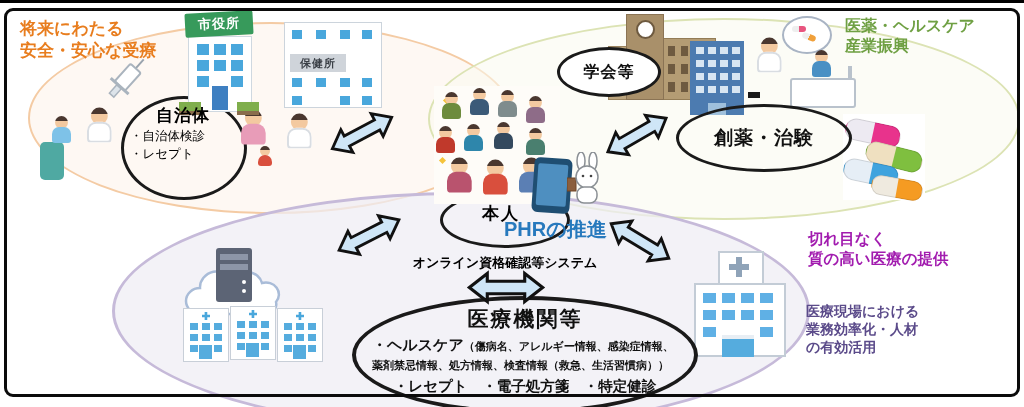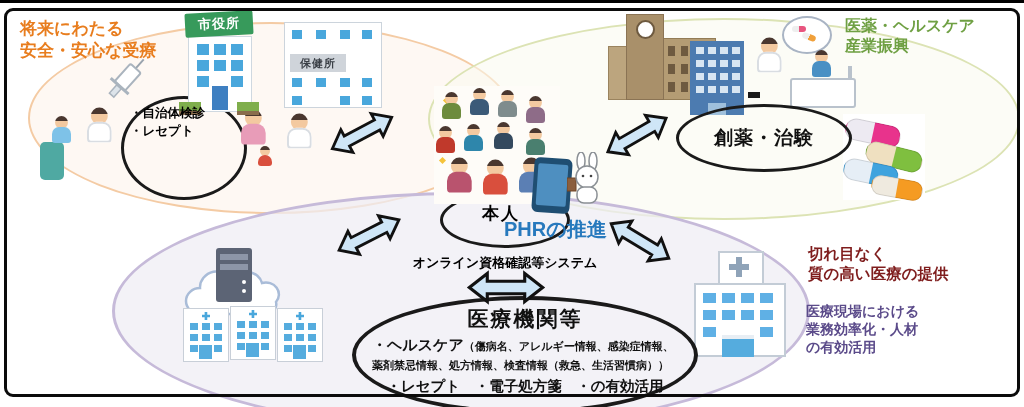--- a/index.html
+++ b/index.html
@@ -16,29 +16,29 @@
                   background:rgba(253,243,233,.55);z-index:1;}
   #zone-industry{left:428px;top:18px;width:588px;height:198px;border:2.5px solid #DCE3B4;
                  background:rgba(249,250,238,.55);z-index:1;}
   #zone-medical{left:112px;top:192px;width:692px;height:232px;border:3px solid #C6BAD9;
                 background:rgba(238,237,244,.72);z-index:2;}
   
   .pre{white-space:pre-line;}
   .corner{font-weight:bold;line-height:1.28;z-index:10;}
   #txt-topleft{left:20px;top:18px;font-size:17px;color:#E87D1E;}
   #txt-topright{left:845px;top:16px;font-size:16px;color:#6FA043;}
-  #txt-seamless{left:808px;top:244px;font-size:15.5px;color:#7f1d1d;font-family:Liberation Serif, serif;}
+  #txt-seamless{left:808px;top:229px;font-size:15.5px;color:#a21caf;font-family:Liberation Serif, serif;}
   #txt-efficiency{left:806px;top:303px;font-size:14px;color:#5B4B8A;}
   
   .oval{border:3px solid #1a1a1a;border-radius:50%;display:flex;align-items:center;justify-content:center;
         font-weight:bold;color:#111;}
   #oval-jichitai{left:121px;top:96px;width:120px;height:98px;z-index:4;background:transparent;}
   #jichitai-text{left:130px;top:104px;width:106px;z-index:6;}
   #jichitai-text .t{font-size:17px;font-weight:bold;text-align:center;letter-spacing:1px;}
-  #jichitai-text .b{font-size:12.5px;font-weight:bold;line-height:1.45;}
+  #jichitai-text .b{font-size:12.5px;font-weight:normal;line-height:1.45;}
   #oval-gakkai{left:557px;top:47px;width:98px;height:44px;font-size:16px;background:#fff;
                border-width:3.5px;z-index:7;letter-spacing:1px;}
   #oval-souyaku{left:676px;top:104px;width:170px;height:62px;font-size:19px;background:transparent;
                 border-width:3.5px;z-index:7;letter-spacing:1px;}
   #oval-honnin{left:440px;top:192px;width:124px;height:50px;z-index:4;background:transparent;
                border-width:3.5px;}
   #honnin-label{left:482px;top:202px;font-size:17px;font-weight:bold;z-index:6;letter-spacing:2px;}
   #phr-label{left:504px;top:216px;font-size:20px;font-weight:bold;color:#2779BD;z-index:8;}
   #online-label{left:410px;top:254px;width:190px;text-align:center;font-size:13px;font-weight:bold;z-index:6;}
   #oval-iryo{left:352px;top:296px;width:338px;height:110px;z-index:7;border-width:4px;
@@ -170,20 +170,21 @@
   </svg>
 
   <div class="abs" id="ill-doctor-child">
     <div class="abs chair"></div>
     <div class="cp" style="left:14px;top:16px;--c:#7EC2E8"></div>
     <div class="cp coat lg" style="left:52px;top:12px;--c:#ffffff"></div>
   </div>
 
   <div class="abs oval" id="oval-jichitai"></div>
   <div class="abs" id="jichitai-text">
+    <div class="t">自治体</div>
     <div class="b">・自治体検診</div>
     <div class="b">・レセプト</div>
   </div>
 
   <div class="abs" id="ill-mother-baby">
     <div class="cp lg" style="left:16px;top:8px;--c:#E89CB8"></div>
     <div class="cp baby" style="left:28px;top:40px;--c:#D94F3D"></div>
     <div class="cp coat lg" style="left:62px;top:12px;--c:#ffffff"></div>
   </div>
 
@@ -217,20 +218,23 @@
     <rect x="10" y="35" width="20" height="16" rx="7" fill="#fff" stroke="#8a8f94" stroke-width="1.5"></rect>
   </svg>
 
   <div class="abs" id="university">
     <div class="abs blockl"></div>
     <div class="abs blockr"></div>
     <div class="abs uw"></div>
     <div class="abs tower"></div>
     <div class="abs clock"></div>
   </div>
+  <div class="abs oval" id="oval-gakkai">
+    <span>学会等</span>
+  </div>
 
   <div class="abs" id="officebld">
     <div class="abs ow"></div>
     <div class="abs base"></div>
   </div>
   <div class="abs" id="dash"></div>
   <div class="abs" id="ill-docpatient">
     <div class="abs bubble"></div>
     <div class="abs pill1"></div>
     <div class="abs pill2"></div>
@@ -253,21 +257,21 @@
   <div class="abs oval" id="oval-honnin"></div>
   <div class="abs" id="honnin-label">本人</div>
   <div class="abs" id="phr-label">PHRの推進</div>
   <div class="abs" id="online-label">オンライン資格確認等システム</div>
 
   <div class="abs oval" id="oval-iryo">
     <div class="abs" id="iryo-title">医療機関等</div>
     <div class="abs" id="iryo-karte">
       <span class="hd">・ヘルスケア</span><span>（傷病名、アレルギー情報、感染症情報、薬剤禁忌情報、処方情報、検査情報（救急、生活習慣病））</span>
     </div>
-    <div class="abs" id="iryo-items">・レセプト　・電子処方箋　・の有効活用</div>
+    <div class="abs" id="iryo-items">・レセプト　・電子処方箋　・特定健診</div>
   </div>
 
   <div class="abs" id="cloudsrv">
     <svg class="abs" style="left:0;top:16px;" width="112" height="54" viewBox="0 0 112 54">
       <path d="M22,50 a14,13 0 0 1 0,-26 a18,16 0 0 1 34,-8 a15,14 0 0 1 28,3 a13,12 0 0 1 14,19 a11,10 0 0 1 -8,12 z" fill="#fff" stroke="#A9BCD8" stroke-width="2.5"></path>
     </svg>
     <div class="abs server"></div>
     <div class="abs s1"></div>
     <div class="abs dot"></div>
   </div>

